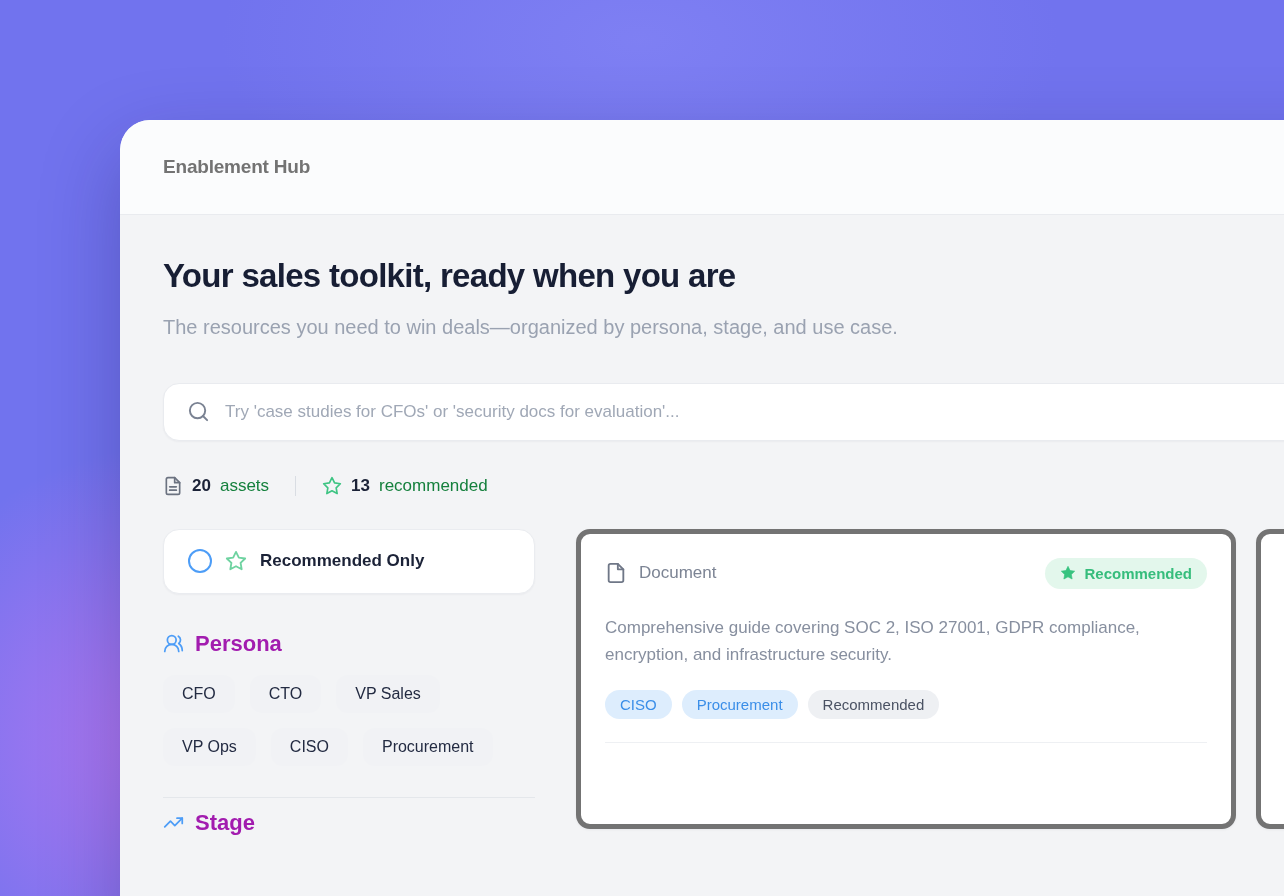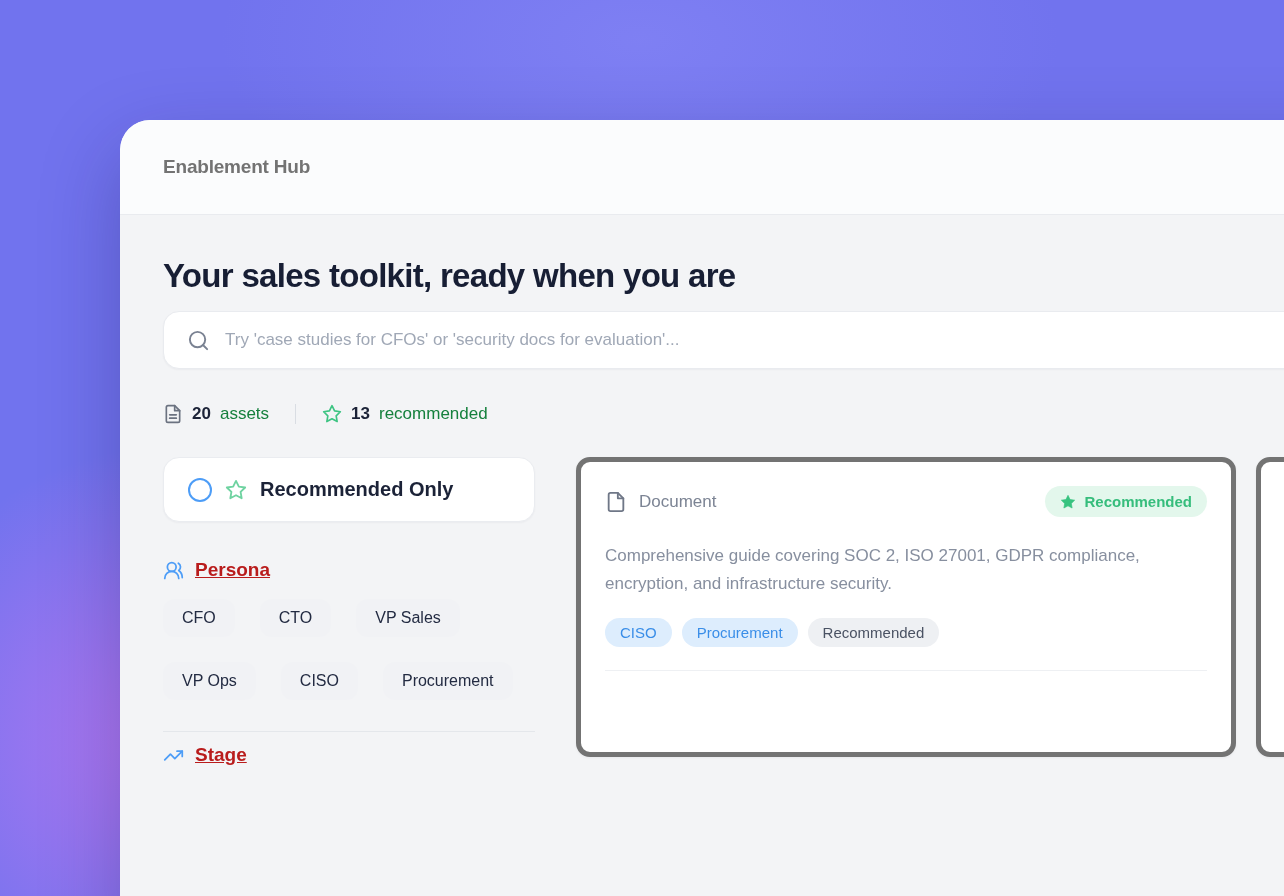--- a/index.html
+++ b/index.html
@@ -69,26 +69,26 @@
   .rec-only {
     height:65px; background:#ffffff; border:1px solid #eaecf0;
     border-radius:16px; display:flex; align-items:center;
     padding:0 24px; gap:13px; cursor:pointer;
     box-shadow:0 1px 2px rgba(20,24,40,.04);
   }
   .radio-circle {
     width:24px; height:24px; border:2px solid #4d9df7; border-radius:50%;
     background:#ffffff; flex:none;
   }
-  .rec-only-label { font-size:20px; font-weight:600; color:#1b2237; }
+  .rec-only-label { font-size:17px; font-weight:600; color:#1b2237; }
 
   .filter-heading { margin-top:37px; display:flex; align-items:center; gap:11px; }
-  .filter-heading .flabel { font-size:19px; font-weight:700; color:#b91c1c;text-decoration:underline; }
-
-  .chip-wrap { margin-top:18px; display:flex; flex-wrap:wrap; gap:25px; max-width:372px; }
+  .filter-heading .flabel { font-size:22px; font-weight:700; color:#a21caf; }
+
+  .chip-wrap { margin-top:18px; display:flex; flex-wrap:wrap; gap:15px; max-width:372px; }
   .chip {
     background:#f1f2f5; border-radius:12px; padding:10px 19px;
     font-size:16px; font-weight:500; color:#232b42; cursor:pointer;
   }
   .side-divider { margin-top:31px; border-top:1px solid #e4e7eb; width:372px; }
   .stage-heading { margin-top:12px; }
 
   
   .cards { display:flex; gap:20px; }
   .card {
@@ -125,20 +125,21 @@
 
 <div class="panel">
 
   <div class="panel-header">
     <div class="app-title">Enablement Hub</div>
   </div>
 
   <div class="panel-body">
 
     <div class="hero-title">Your sales toolkit, ready when you are</div>
+    <div class="hero-subtitle">The resources you need to win deals—organized by persona, stage, and use case.</div>
 
     <div class="search-bar">
       <span class="icon">
         <svg width="23" height="23" viewBox="0 0 24 24" fill="none" stroke="#7a8292" stroke-width="2" stroke-linecap="round" stroke-linejoin="round">
             <circle cx="11" cy="11" r="8"></circle>
             <line x1="21" y1="21" x2="16.65" y2="16.65"></line>
           </svg>
       </span>
       <input type="text" placeholder="Try 'case studies for CFOs' or 'security docs for evaluation'..." style="">
     </div>

